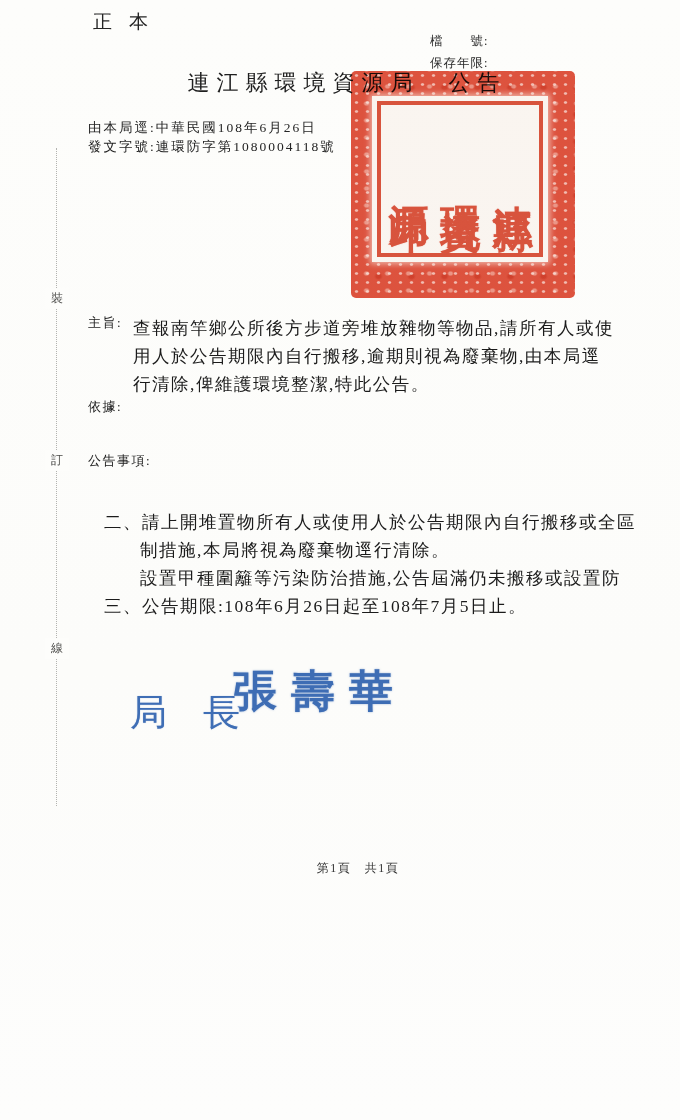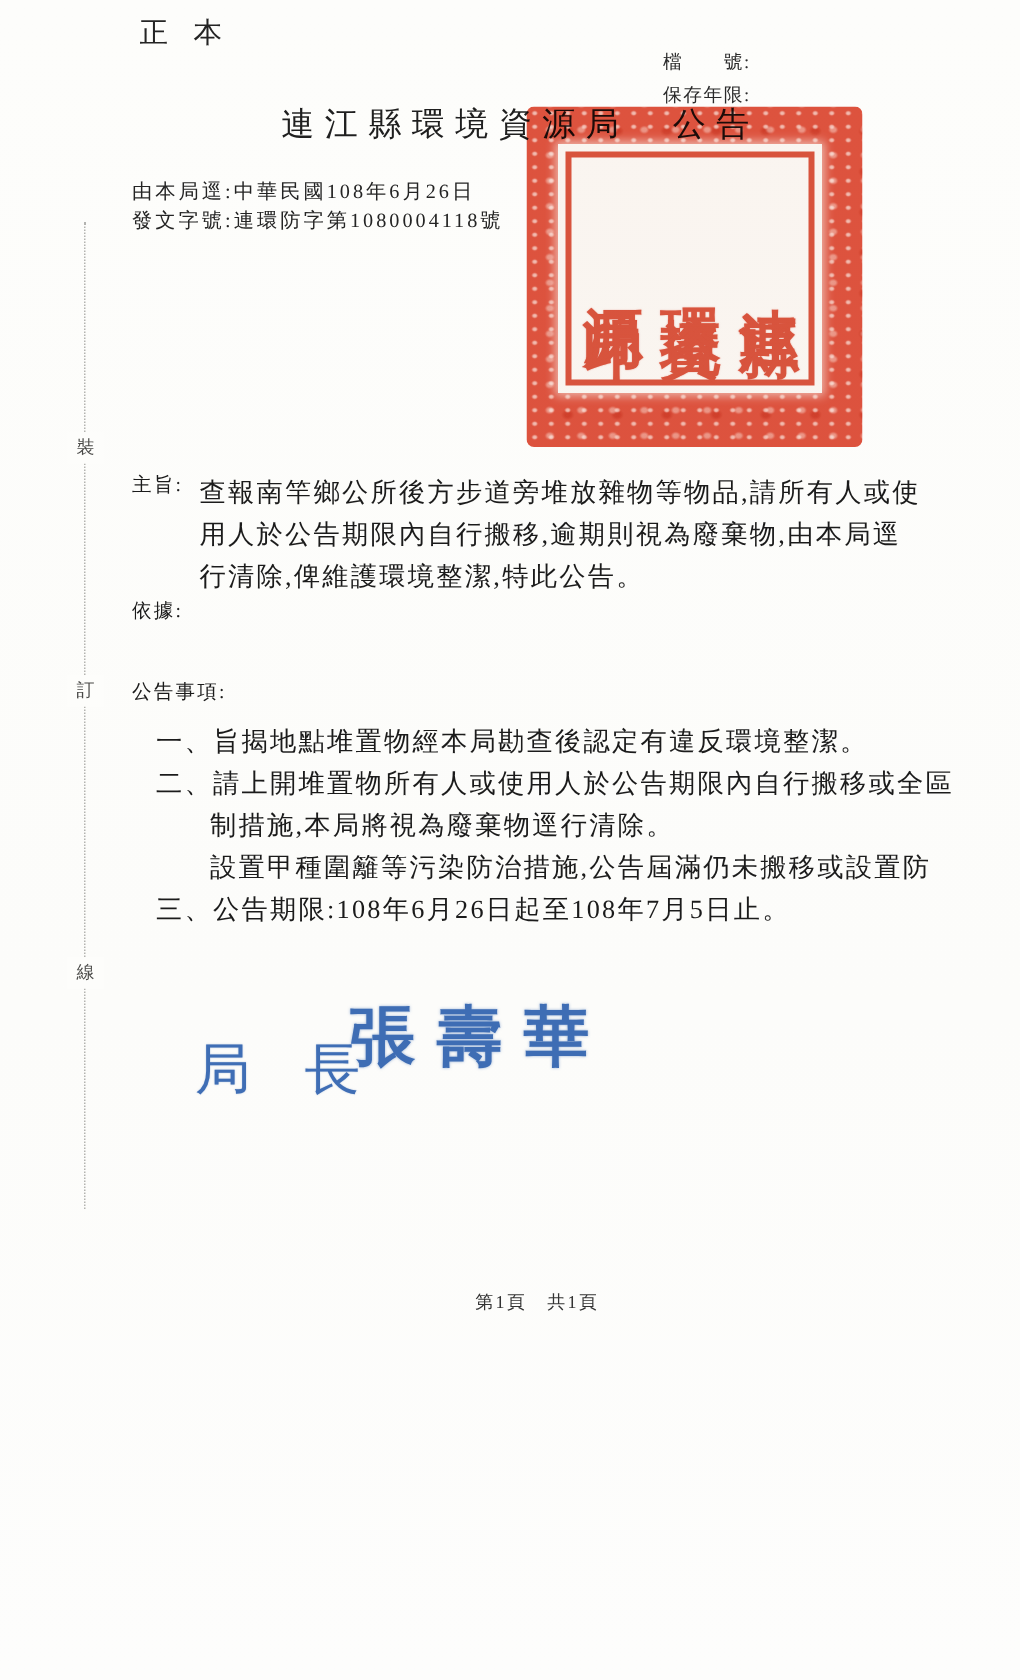--- a/index.html
+++ b/index.html
@@ -44,21 +44,20 @@
     font-family: Liberation Serif, serif;
   }
 
   .filebox {
     position: absolute;
     left: 430px; top: 30px;
     font-size: 12.5px;
     color: #2a2a2a;
     letter-spacing: 1px;
     line-height: 22px;
-    margin-left: 12px;
   }
 
   .title {
     position: absolute;
     left: 0; top: 68px;
     width: 680px;
     text-align: center;
     font-size: 22px;
     font-weight: normal;
     letter-spacing: 7px;
@@ -218,21 +217,20 @@
   <div class="bcontent" style="top:314px">
     <div>查報南竿鄉公所後方步道旁堆放雜物等物品,請所有人或使</div>
     <div>用人於公告期限內自行搬移,逾期則視為廢棄物,由本局逕</div>
     <div>行清除,俾維護環境整潔,特此公告。</div>
   </div>
 
   <div class="blabel" style="top:398px">依據:</div>
 
   <div class="blabel" style="top:452px">公告事項:</div>
 
-  <div class="list-item" style="top:480px">一、旨揭地點堆置物經本局勘查後認定有違反環境整潔。</div>
 
   <div class="list-item" style="top:508px">
     <div>二、請上開堆置物所有人或使用人於公告期限內自行搬移或全區</div>
     <div class="cont">制措施,本局將視為廢棄物逕行清除。</div>
     <div class="cont">設置甲種圍籬等污染防治措施,公告屆滿仍未搬移或設置防</div>
   </div>
 
   <div class="list-item" style="top:592px">三、公告期限:108年6月26日起至108年7月5日止。</div>
 
   <div class="sig-title">局長</div>

